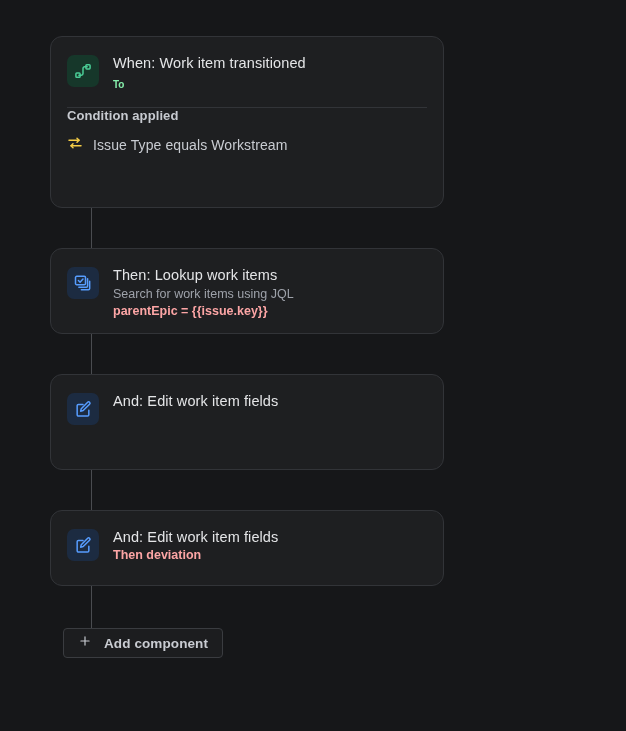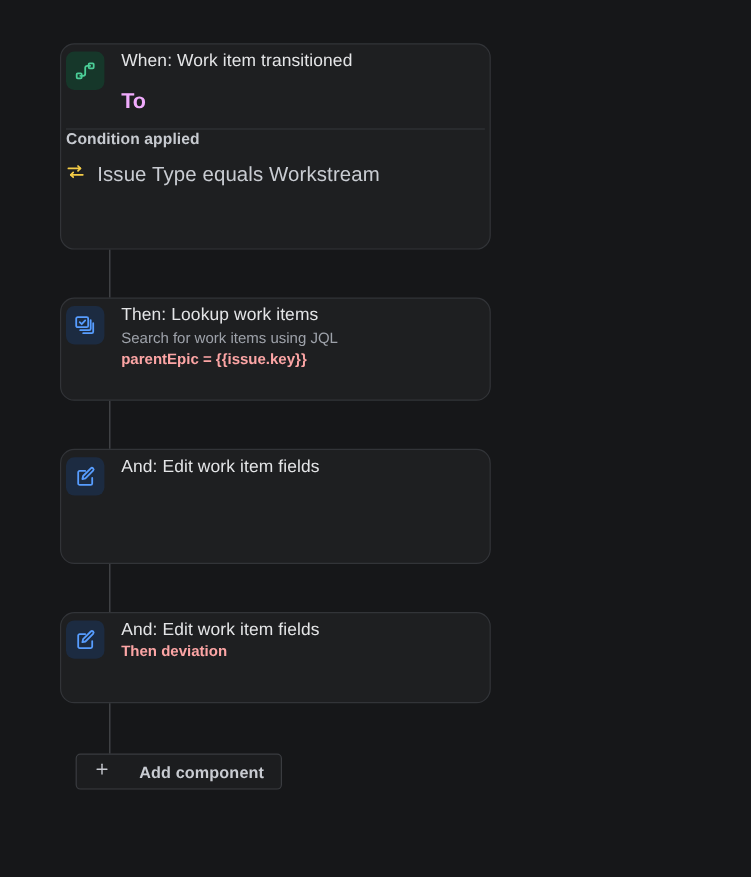--- a/index.html
+++ b/index.html
@@ -28,25 +28,25 @@
   }
   .conn-1 { top: 208px;  height: 40px; }
   .conn-2 { top: 334px;  height: 40px; }
   .conn-3 { top: 470px;  height: 40px; }
   .conn-4 { top: 586px;  height: 42px; }
 
   
   .card {
     position: absolute;
     left: 50px;
-    width: 359px;
+    width: 394px;
     background: #1e1f21;
     border: 1px solid #323438;
     border-radius: 12px;
-    padding: 4px;
+    padding: 16px;
   }
   .card-trigger   { top: 36px;  height: 172px; }
   .card-lookup    { top: 248px; height: 86px; }
   .card-edit-1    { top: 374px; height: 96px; }
   .card-edit-2    { top: 510px; height: 76px; }
 
   .card-row {
     display: flex;
     align-items: flex-start;
     gap: 14px;
@@ -69,25 +69,25 @@
 
   .card-title {
     font-size: 14.5px;
     font-weight: 400;
     color: #e4e5e7;
     line-height: 19px;
     letter-spacing: 0.1px;
   }
 
   .card-sub-bold {
-    font-size: 18px;
-    font-weight: 700;
-    color: #f0abfc;
+    font-size: 10px;
+    font-weight: 700;
+    color: #86efac;
     line-height: 17px;
-    margin-top: 15px;
+    margin-top: 3px;
   }
   .card-sub {
     font-size: 12.5px;
     font-weight: 400;
     color: #9ea2aa;
     line-height: 17px;
     margin-top: 1px;
   }
   .card-sub-strong {
     font-size: 12.5px;
@@ -110,34 +110,34 @@
     letter-spacing: 0.1px;
   }
 
   .condition-row {
     display: flex;
     align-items: center;
     gap: 10px;
     margin-top: 12px;
   }
   .condition-text {
-    font-size: 17px;
+    font-size: 14px;
     color: #c9ccd2;
     letter-spacing: 0.1px;
   }
 
   
   .add-btn {
     position: absolute;
     left: 63px;
     top: 628px;
     height: 30px;
     display: inline-flex;
     align-items: center;
-    gap: 24px;
+    gap: 12px;
     padding: 0 14px;
     background: #1c1d1f;
     border: 1px solid #3a3c40;
     border-radius: 4px;
     cursor: pointer;
   }
   .add-btn-label {
     font-size: 13.5px;
     font-weight: 700;
     color: #c9ccd2;

